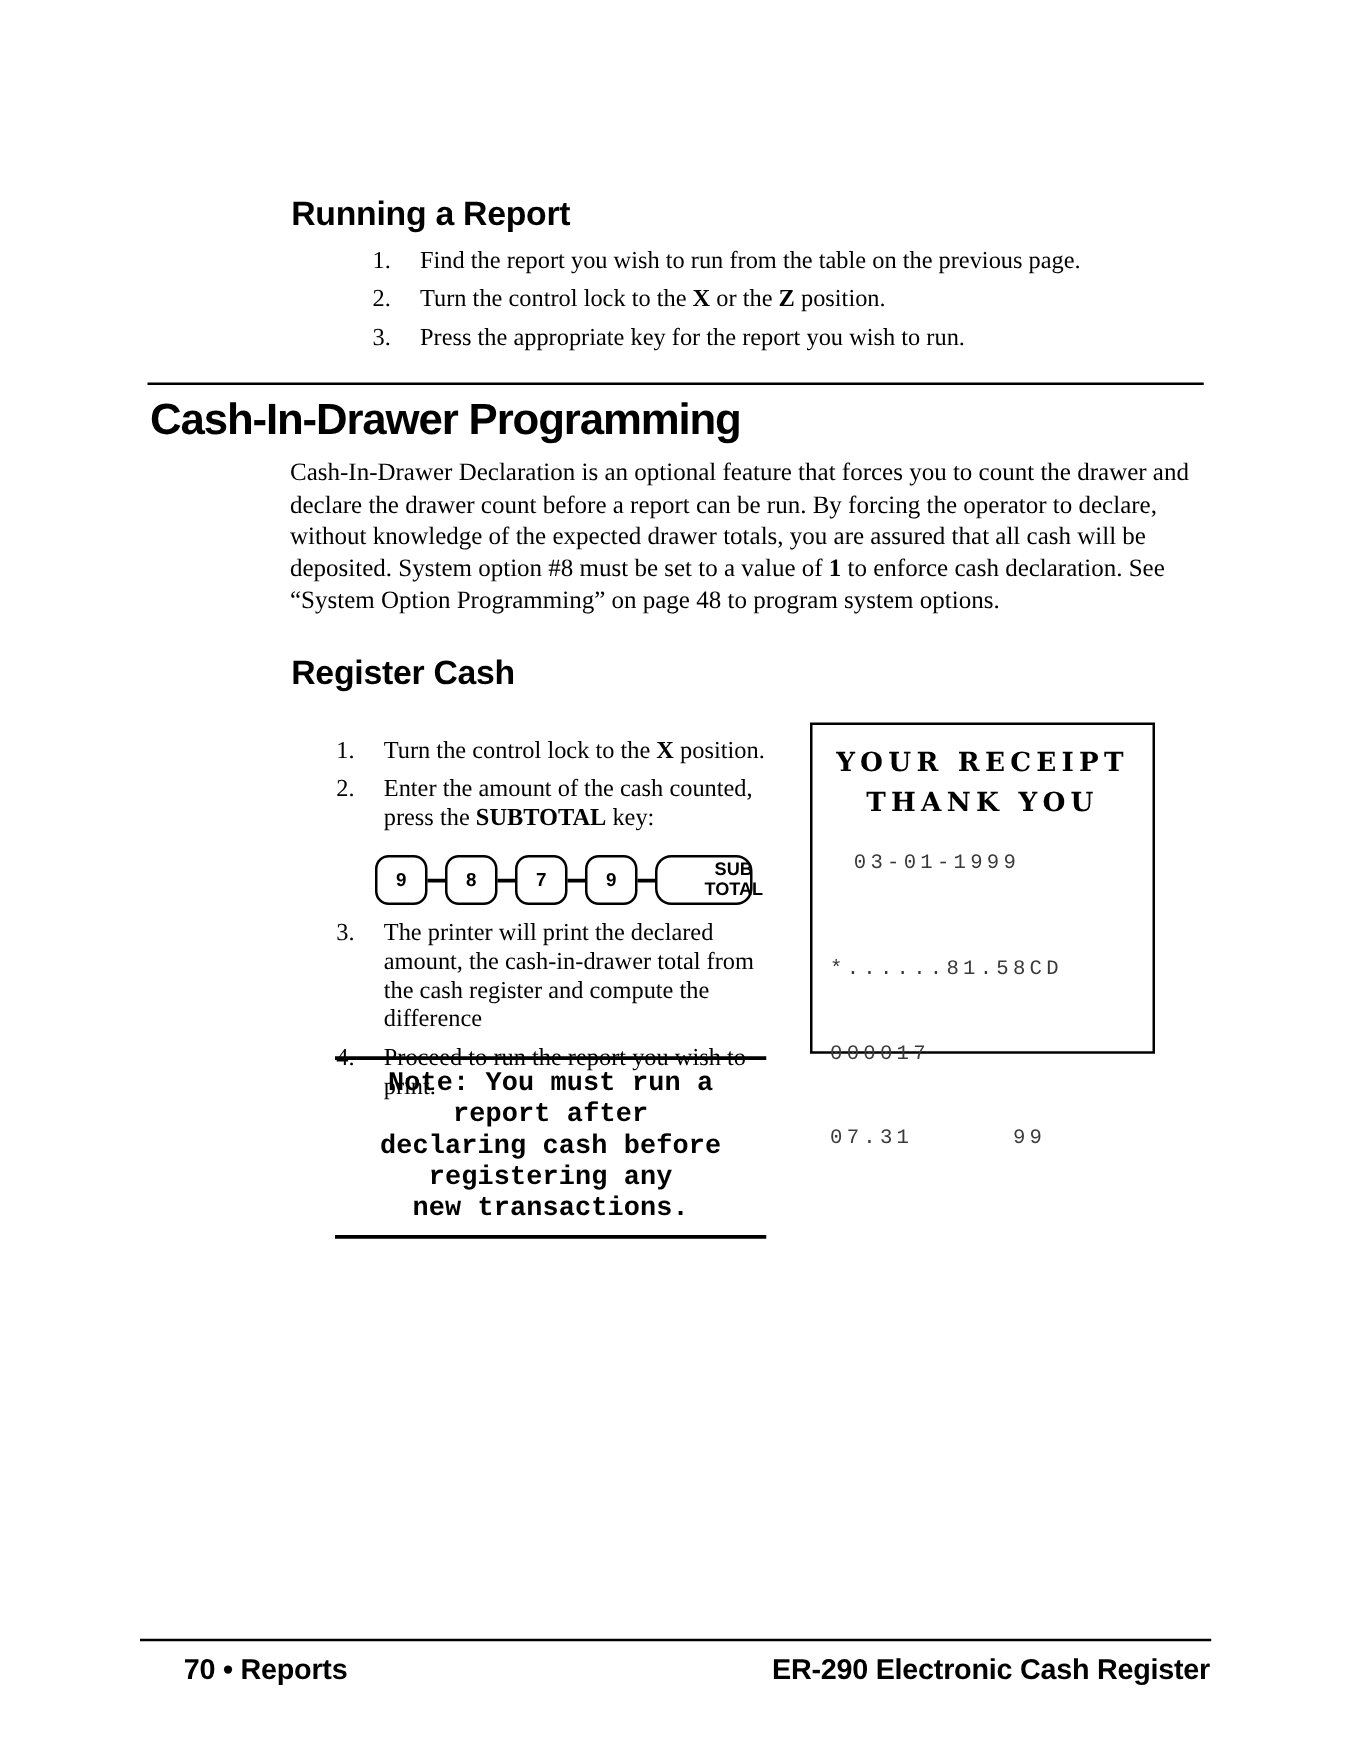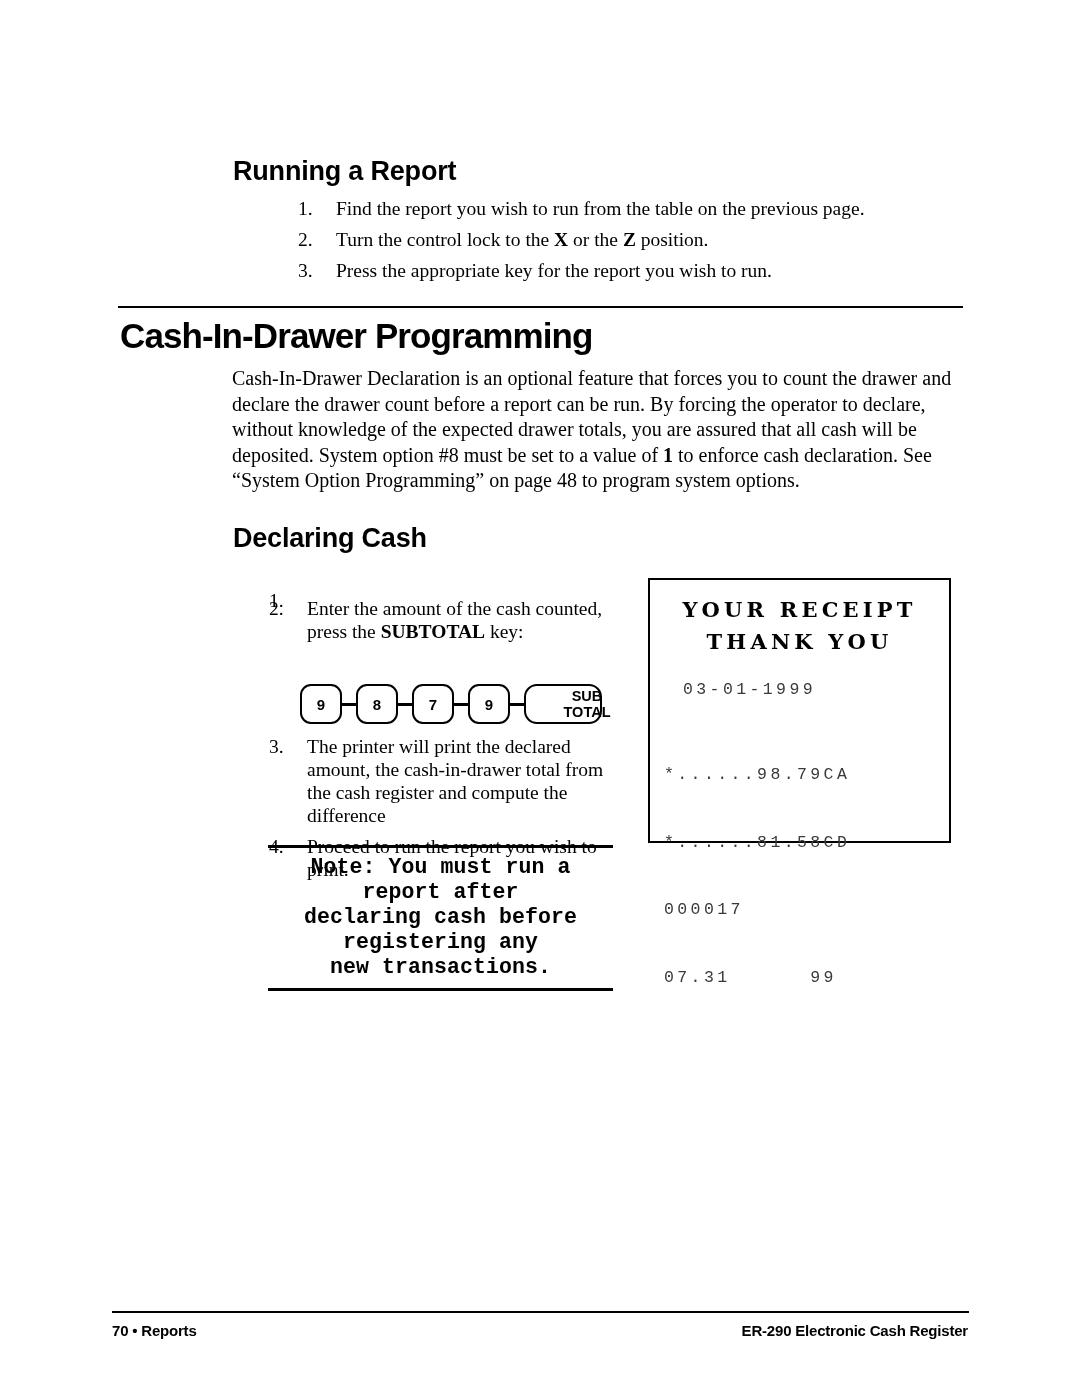--- a/index.html
+++ b/index.html
@@ -170,23 +170,24 @@
   
   .footer-rule {
     position: absolute;
     background: #000;
     height: 2px;
   }
   .footer-left, .footer-right {
     position: absolute;
     font-family: "Liberation Sans", sans-serif;
     font-weight: bold;
-    font-size: 15px;
+    font-size: 23px;
     letter-spacing: -0.2px;
     white-space: nowrap;
+    margin-left: 35px;
   }
   .footer-right { text-align: right; }
 </style>
 </head>
 <body>
 
 <div class="page">
 
   <div class="h2" style="left:233px; top:156px;">Running a Report</div>
 
@@ -207,26 +208,27 @@
       <span class="txt">Press the appropriate key for the report you wish to run.</span>
     </div>
   </div>
 
   <div class="rule-h1" style="left:118px; top:306px; width:845px;"></div>
 
   <div class="h1" style="left:120px; top:316px;">Cash-In-Drawer Programming</div>
 
   <div class="para" style="left:232px; top:366px; width:736px;"><span>Cash-In-Drawer Declaration is an optional feature that forces you to count the drawer and declare the drawer count before a report can be run.  By forcing the operator to declare, without knowledge of the expected drawer totals, you are assured that all cash will be deposited.  System option #8 must be set to a value of </span><b>1</b><span> to enforce cash declaration.  See “System Option Programming” on page 48 to program system options.</span></div>
 
-  <div class="h2" style="left:233px; top:523px;">Declaring Cash</div>
+  <div class="h2" style="left:233px; top:523px;">Register Cash</div>
 
   <div class="olist" style="left:269px; top:589px; width:350px;">
 
     <div class="oitem">
       <span class="num">1.</span>
+      <span class="txt"><span>Turn the control lock to the </span><b>X</b><span> position.</span></span>
     </div>
 
     <div class="oitem">
       <span class="num">2.</span>
       <span class="txt"><span>Enter the amount of the cash counted, press the </span><b>SUBTOTAL</b><span> key:</span></span>
     </div>
   </div>
 
   <div class="keys" style="left:300px; top:684px;">
 
@@ -270,29 +272,28 @@
       <span class="txt">Proceed to run the report you wish to print.</span>
     </div>
   </div>
 
   <div class="note" style="left:268px; top:845px; width:345px;">
     <p>Note:  You must run a report after</p>
     <p>declaring cash before registering any</p>
     <p>new transactions.</p>
   </div>
 
-  <div class="receipt" style="left:648px; top:578px; width:303px; height:265px; padding:14px 0 0 0;">
+  <div class="receipt" style="left:648px; top:578px; width:276px; height:265px; padding:14px 0 0 0;">
 
     <div class="rhead">YOUR RECEIPT</div>
     <div class="rhead">THANK YOU</div>
 
     <div class="rdate" style="margin:22px 0 0 33px;">03-01-1999</div>
 
     <div class="rbody" style="margin:20px 0 0 14px;">
-      <div>*......98.79CA</div>
       <div>*......81.58CD</div>
       <div>000017</div>
       <div>07.31      99</div>
     </div>
   </div>
 
   <div class="footer-rule" style="left:112px; top:1311px; width:857px;"></div>
 
   <div class="footer-left" style="left:112px; top:1322px;">70 •  Reports</div>
 

